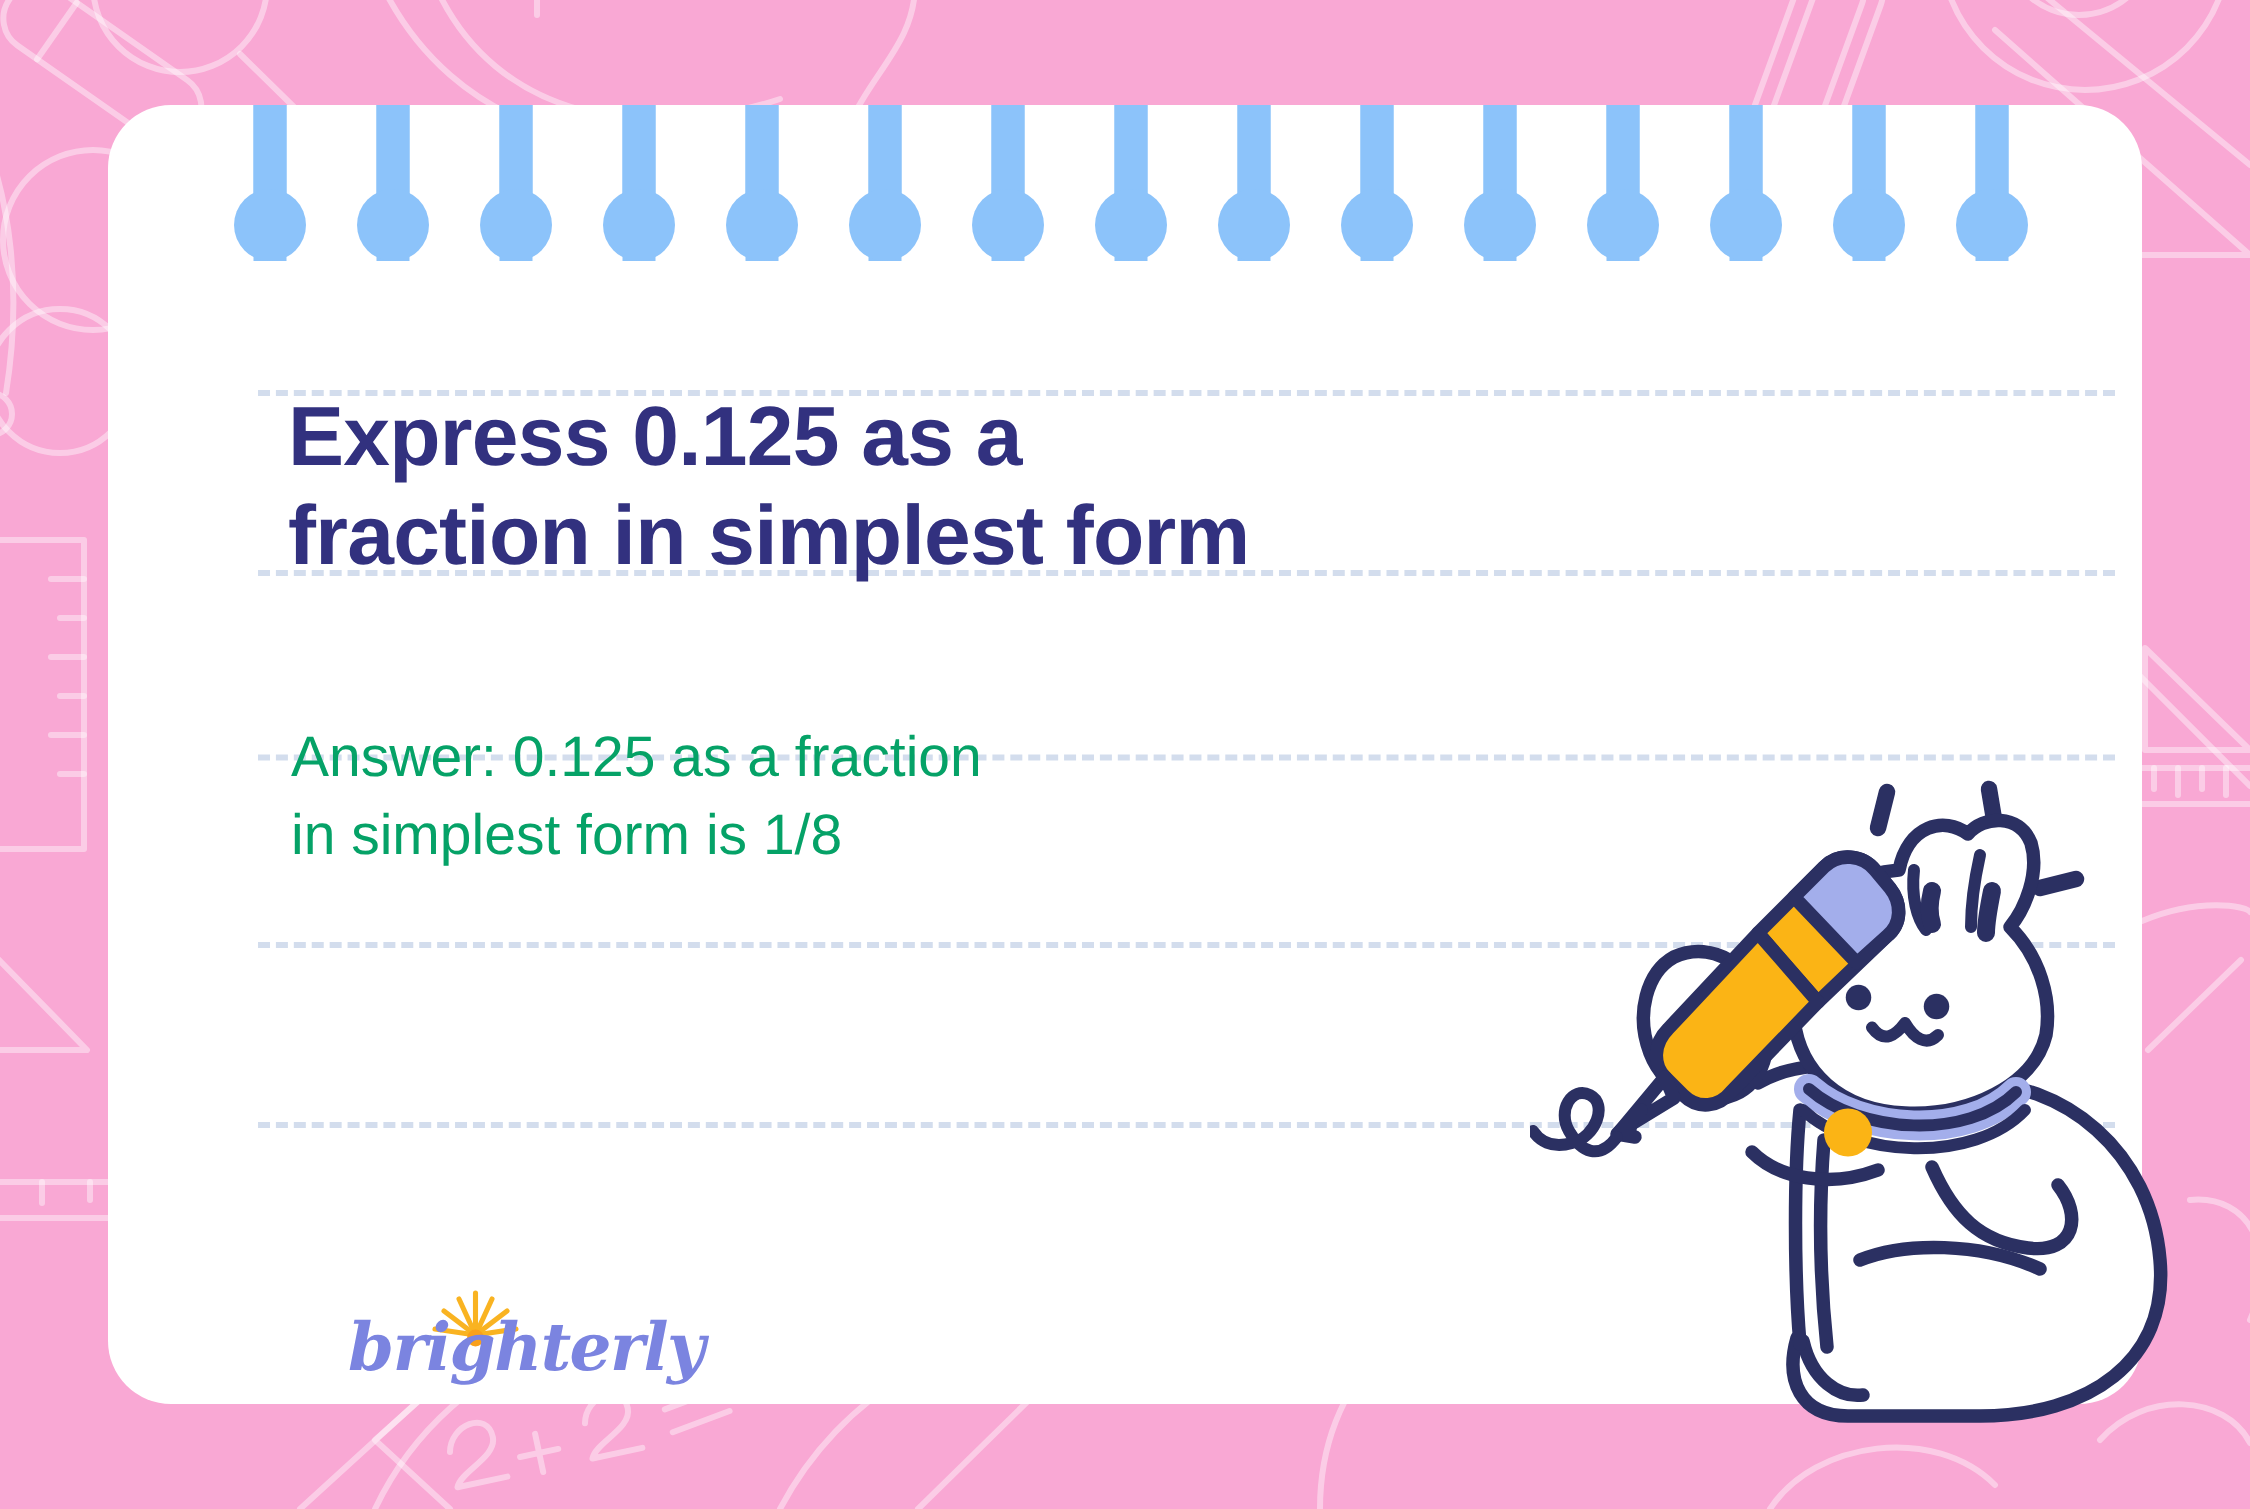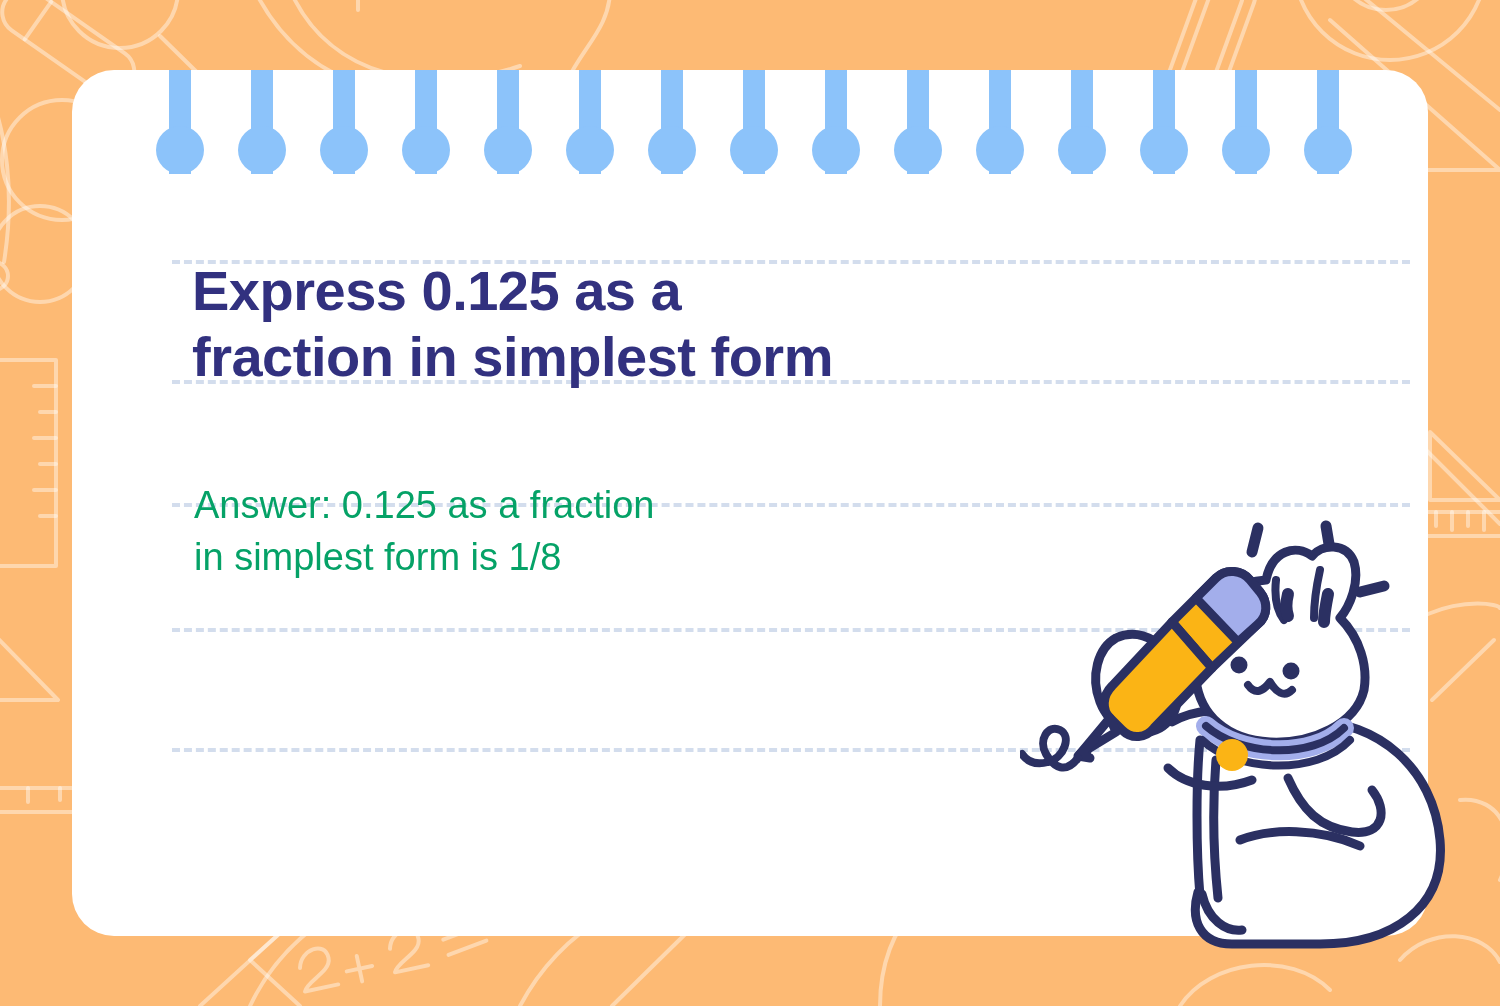--- a/index.html
+++ b/index.html
@@ -11,21 +11,21 @@
     height: 1006px;
     overflow: hidden;
     font-family: "Liberation Sans", sans-serif;
     background: #8cc3fa;
   }
 
   #stage {
     position: relative;
     width: 1500px;
     height: 1006px;
-    background: #fdba74;
+    background: #f9a8d4;
     overflow: hidden;
   }
 
   
   #bg-doodles {
     position: absolute;
     inset: 0;
     width: 1500px;
     height: 1006px;
   }
@@ -260,20 +260,35 @@
     <div class="rule" style="top:433px;"></div>
     <div class="rule" style="top:558px;"></div>
     <div class="rule" style="top:678px;"></div>
 
     <div id="question-title">Express 0.125 as a
 fraction in simplest form</div>
 
     <div id="answer-text">Answer: 0.125 as a fraction
 in simplest form is 1/8</div>
 
+    <div id="logo">
+      <svg id="logo-burst" viewBox="0 0 62 46" xmlns="http://www.w3.org/2000/svg">
+        <g stroke="#f9b321" stroke-width="3.4" stroke-linecap="round">
+          <line x1="31" y1="36" x2="31" y2="8"></line>
+          <line x1="31" y1="36" x2="20" y2="12"></line>
+          <line x1="31" y1="36" x2="42" y2="12"></line>
+          <line x1="31" y1="36" x2="10" y2="20"></line>
+          <line x1="31" y1="36" x2="52" y2="20"></line>
+          <line x1="31" y1="36" x2="4" y2="32"></line>
+          <line x1="31" y1="36" x2="58" y2="32"></line>
+        </g>
+        <circle cx="31" cy="38" r="5.6" fill="#f9a01b"></circle>
+      </svg>
+      <div id="logo-wordmark">brighterly</div>
+    </div>
 
     <svg id="cat-illustration" viewBox="0 0 440 450" xmlns="http://www.w3.org/2000/svg">
       <g fill="none" stroke="#2b3062" stroke-width="9" stroke-linecap="round" stroke-linejoin="round">
 
         <g stroke-width="11">
           <line x1="238" y1="18" x2="232" y2="42"></line>
           <line x1="306" y1="16" x2="310" y2="40"></line>
           <line x1="340" y1="82" x2="364" y2="76"></line>
         </g>
 

